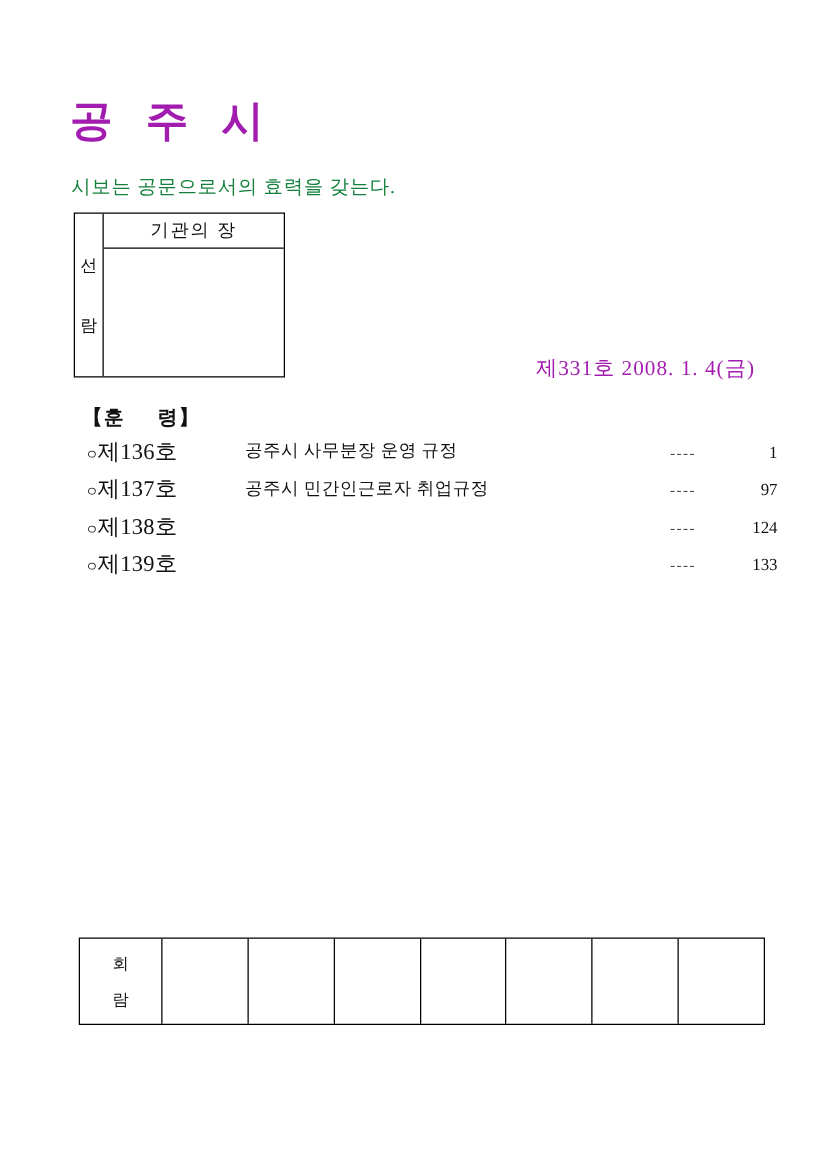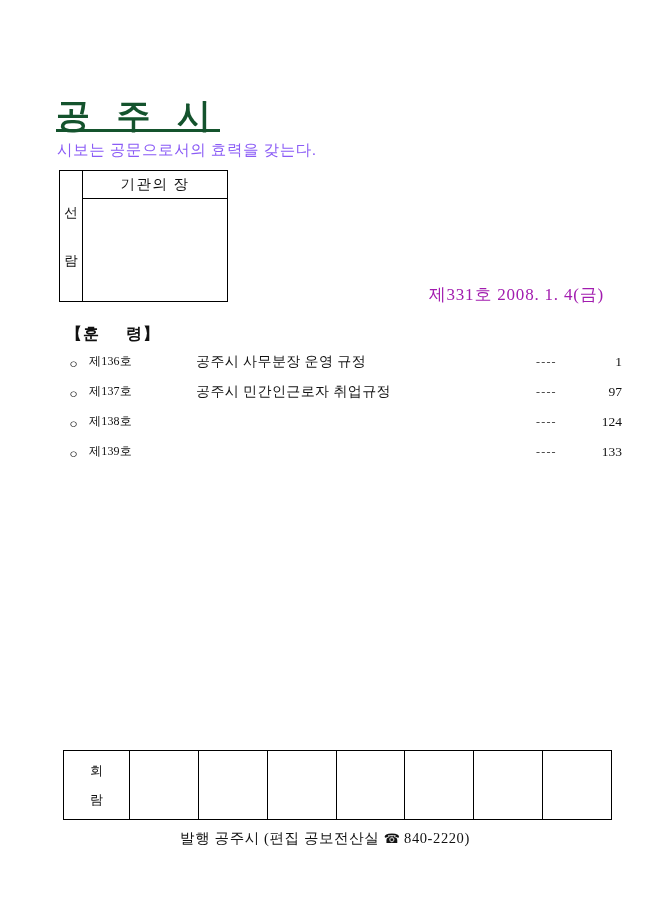--- a/index.html
+++ b/index.html
@@ -20,38 +20,37 @@
   .page {
     position: absolute;
     inset: 0;
     background: #ffffff;
   }
 
   
   .masthead {
     position: absolute;
     left: 56px;
-    top: 94px;
+    top: 76px;
     font-size: 34px;
     font-weight: bold;
     letter-spacing: 9px;
     line-height: 44px;
-    color: #14532d;
-    white-space: nowrap;
-    text-decoration: underline;
+    color: #a21caf;
+    white-space: nowrap;
   }
 
   .tagline {
     position: absolute;
     left: 57px;
     top: 139px;
     font-size: 15.5px;
     line-height: 22px;
     letter-spacing: 0.6px;
-    color: #8b5cf6;
+    color: #15803d;
     white-space: nowrap;
   }
 
   
   .approval-box {
     position: absolute;
     left: 59px;
     top: 170px;
     width: 169px;
     height: 132px;
@@ -138,23 +137,23 @@
   }
   .toc-bullet {
     position: absolute;
     left: 0;
     top: 4px;
     font-size: 11px;
     line-height: 16px;
   }
   .toc-number {
     position: absolute;
-    left: 21px;
-    top: 0;
-    font-size: 12px;
+    left: 10px;
+    top: 0;
+    font-size: 18px;
     line-height: 19px;
     letter-spacing: 0.2px;
   }
   .toc-title {
     position: absolute;
     left: 128px;
     top: 0;
     font-size: 14px;
     line-height: 19px;
     letter-spacing: 0.4px;
@@ -294,17 +293,14 @@
     </div>
     <div class="circ-cell"></div>
     <div class="circ-cell"></div>
     <div class="circ-cell"></div>
     <div class="circ-cell"></div>
     <div class="circ-cell"></div>
     <div class="circ-cell"></div>
     <div class="circ-cell last"></div>
   </div>
 
-  <div class="footer">
-    <span>발행 공주시 (편집 공보전산실 </span><span class="phone-icon">☎</span><span> 840-2220)</span>
-  </div>
 
 </div>
 
 </body></html>

